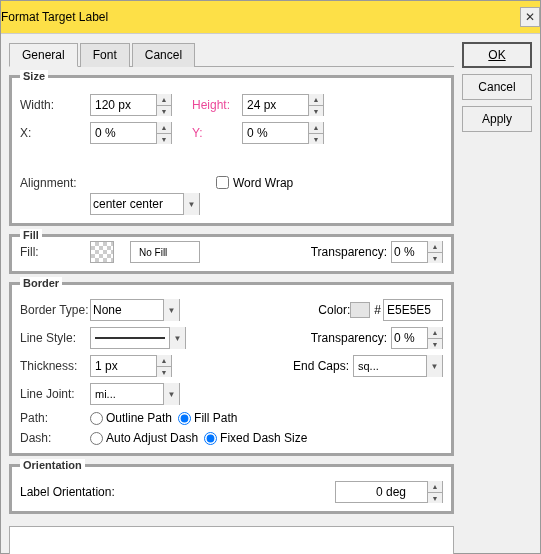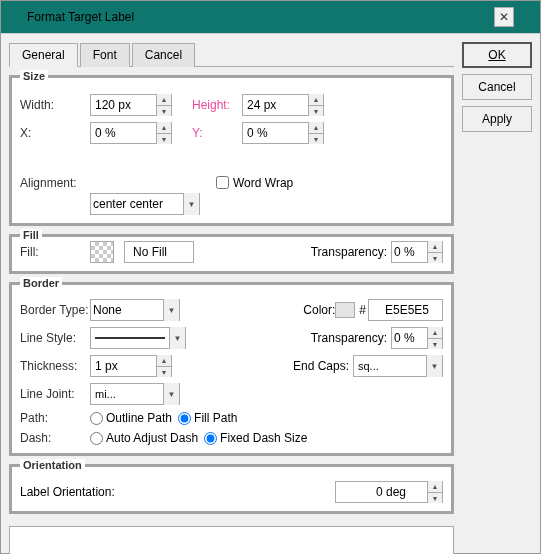--- a/index.html
+++ b/index.html
@@ -16,23 +16,23 @@
     .dialog {
       width: 541px;
       height: 554px;
       background: #f0f0f0;
       border: 1px solid #999;
       box-shadow: 2px 2px 8px rgba(0,0,0,0.3);
       display: flex;
       flex-direction: column;
     }
     .title-bar {
-      background: #0f766e;
+      background: #fde047;
       border-bottom: 1px solid #ccc;
-      padding: 6px 26px;
+      padding: 6px 0;
       display: flex;
       align-items: center;
       justify-content: space-between;
       height: 44px;
     }
     .title-bar-text {
       font-size: 12px;
       font-weight: normal;
       color: #000;
     }
@@ -196,39 +196,39 @@
       background: repeating-conic-gradient(#ccc 0% 25%, white 0% 50%) 0 0 / 8px 8px;
       display: inline-block;
     }
     .fill-text {
       border: 1px solid #aaa;
       background: #fff;
       height: 22px;
       padding: 0 8px;
       display: flex;
       align-items: center;
-      font-size: 12px;
+      font-size: 10px;
       min-width: 70px;
-      margin-left: 10px;
+      margin-left: 16px;
     }
     .color-preview {
       width: 20px;
       height: 16px;
       border: 1px solid #aaa;
       background: #E5E5E5;
       display: inline-block;
       margin-right: 2px;
     }
     .color-input {
       border: 1px solid #aaa;
       background: #fff;
       height: 22px;
-      padding: 0 16px;
-      font-size: 12px;
-      width: 75px;
+      padding: 0 3px;
+      font-size: 12px;
+      width: 60px;
       display: flex;
       align-items: center;
     }
     .color-row {
       display: flex;
       align-items: center;
       gap: 2px;
     }
     .hash { font-size: 12px; }
     .radio-group {

